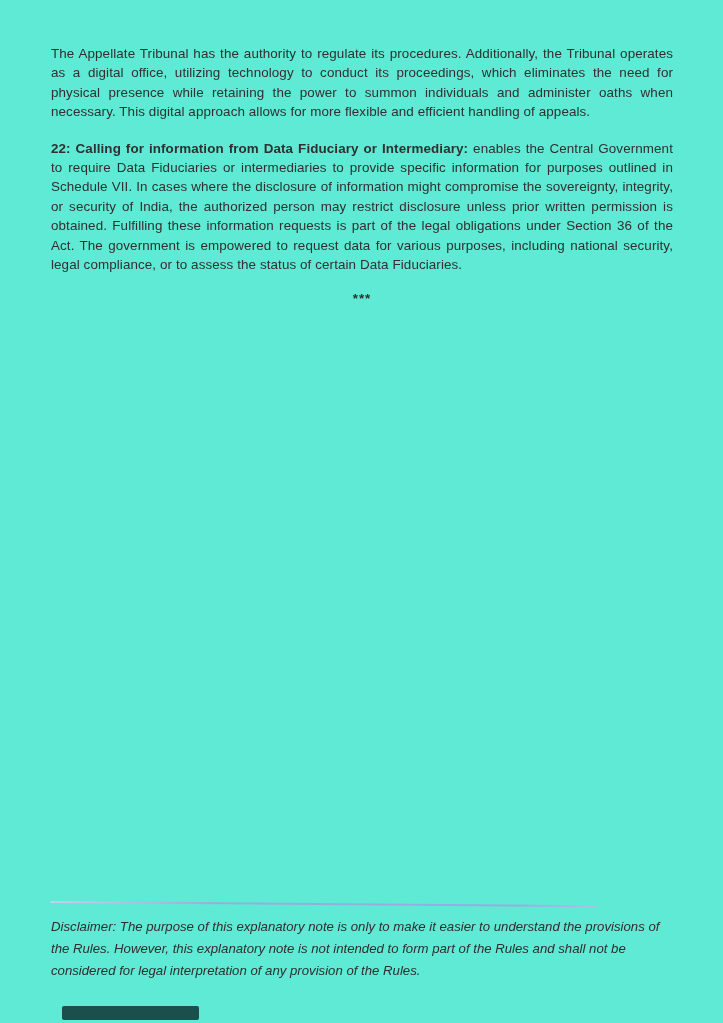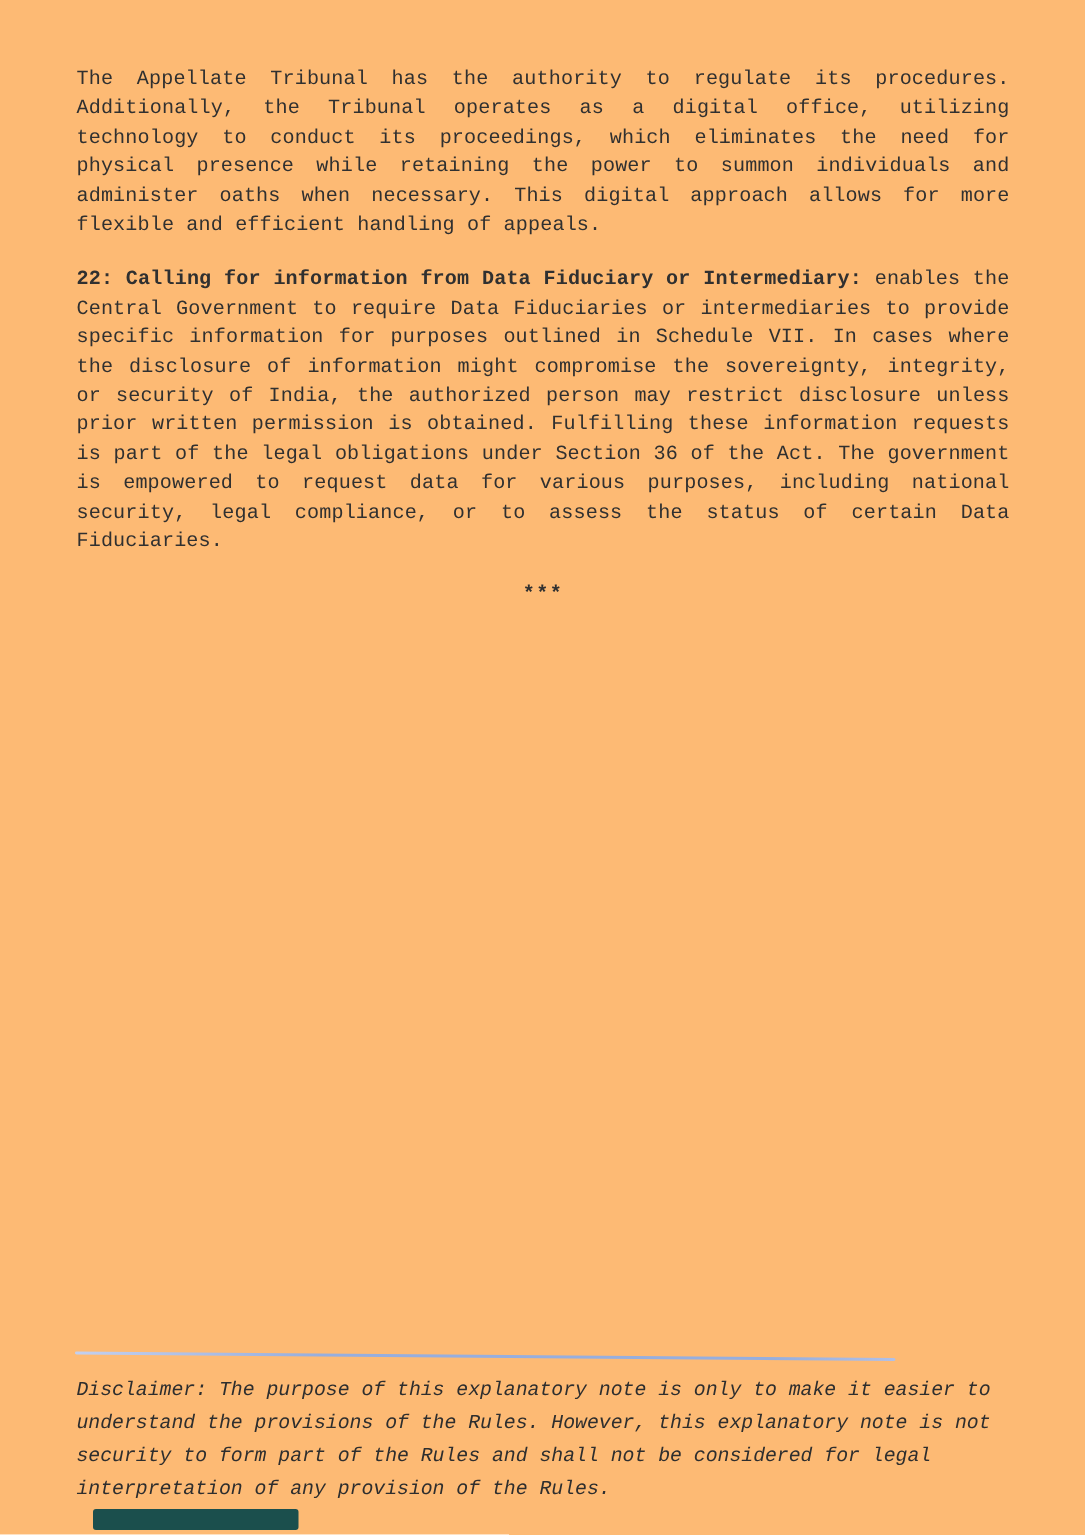--- a/index.html
+++ b/index.html
@@ -4,23 +4,23 @@
 <style>
   html, body {
     margin: 0;
     padding: 0;
     background: #ffffff;
   }
   .page {
     position: relative;
     width: 723px;
     height: 1023px;
-    background: #fdba74;
+    background: #5eead4;
     overflow: hidden;
-    font-family: Liberation Mono, monospace;
+    font-family: Liberation Sans, sans-serif;
     color: var(--text-color, #303030);
   }
   .content {
     position: absolute;
     left: 51px;
     top: 44px;
     width: 622px;
   }
   .body-para {
     margin: 0 0 17px 0;
@@ -83,17 +83,17 @@
 
     <p class="body-para">The Appellate Tribunal has the authority to regulate its procedures. Additionally, the Tribunal operates as a digital office, utilizing technology to conduct its proceedings, which eliminates the need for physical presence while retaining the power to summon individuals and administer oaths when necessary. This digital approach allows for more flexible and efficient handling of appeals.</p>
 
     <p class="body-para"><span class="bold-lead">22: Calling for information from Data Fiduciary or Intermediary:</span><span> enables the Central Government to require Data Fiduciaries or intermediaries to provide specific information for purposes outlined in Schedule VII. In cases where the disclosure of information might compromise the sovereignty, integrity, or security of India, the authorized person may restrict disclosure unless prior written permission is obtained. Fulfilling these information requests is part of the legal obligations under Section 36 of the Act. The government is empowered to request data for various purposes, including national security, legal compliance, or to assess the status of certain Data Fiduciaries.</span></p>
 
     <div class="separator">***</div>
   </div>
 
   <div class="divider-line"></div>
 
-  <div class="disclaimer">Disclaimer: The purpose of this explanatory note is only to make it easier to understand the provisions of the Rules. However, this explanatory note is not security to form part of the Rules and shall not be considered for legal interpretation of any provision of the Rules.</div>
+  <div class="disclaimer">Disclaimer: The purpose of this explanatory note is only to make it easier to understand the provisions of the Rules. However, this explanatory note is not intended to form part of the Rules and shall not be considered for legal interpretation of any provision of the Rules.</div>
 
   <div class="footer-accent-bar"></div>
 
 </div>
 
 </body></html>

